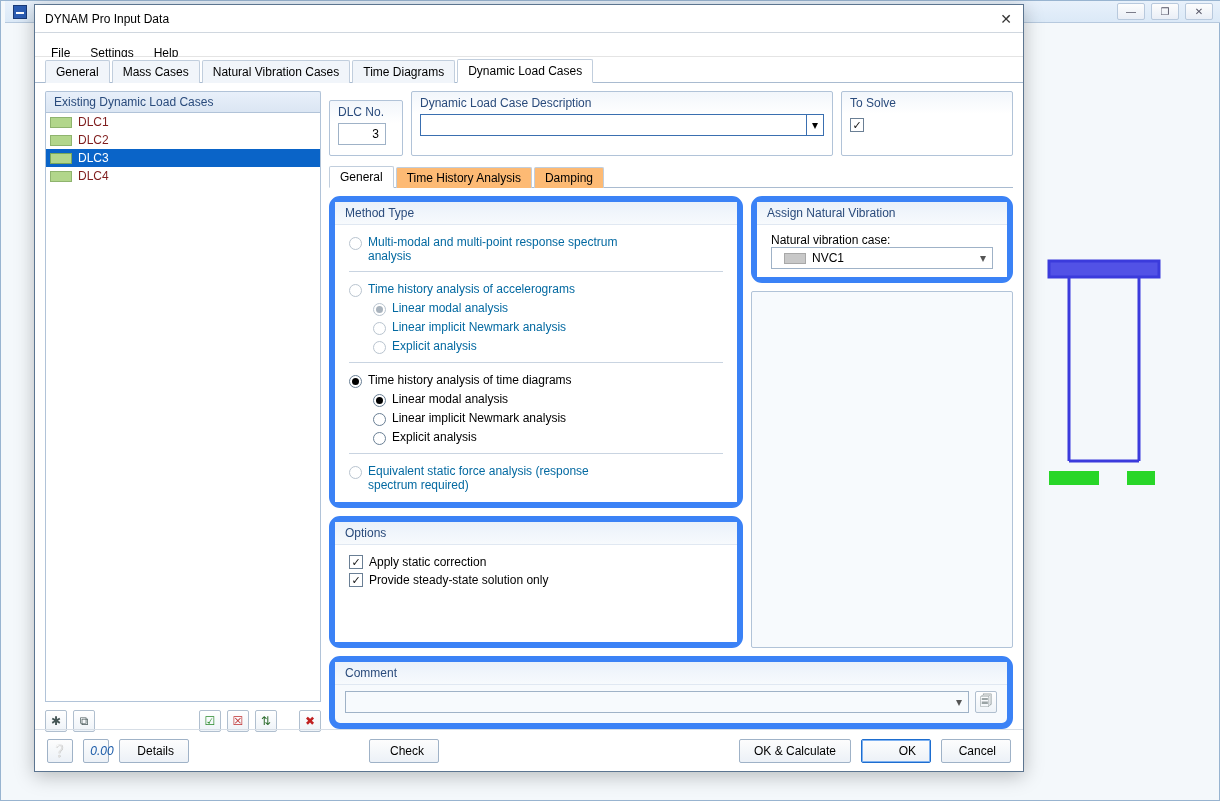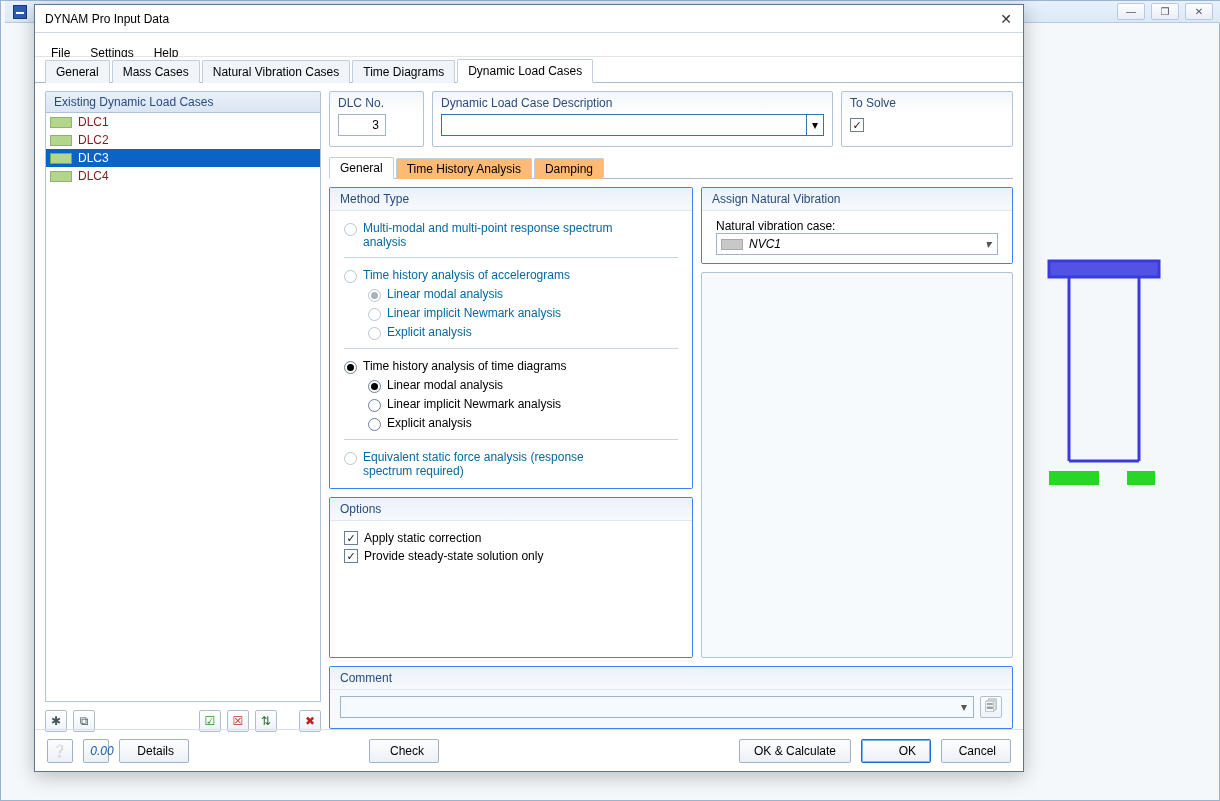--- a/index.html
+++ b/index.html
@@ -53,36 +53,36 @@
   .desc-combo .drop { width:18px; height:22px; border:1px solid #3a6fb0; display:flex; align-items:center; justify-content:center; cursor:pointer; }
   .solve-chk { display:flex; align-items:center; gap:6px; height:22px; }
   .chk { width:14px; height:14px; border:1px solid #6a7f95; background:#fff; display:inline-flex; align-items:center; justify-content:center; font-size:11px; color:#111; cursor:pointer; }
 
   .mid-tabs { display:flex; align-items:flex-end; height:24px; margin-top:8px; border-bottom:1px solid #a9bbd0; }
   .mid-tab { padding:3px 10px; border:1px solid #c1cedd; border-bottom:none; background:#fdba74; margin-right:2px; border-radius:2px 2px 0 0; position:relative; top:1px; cursor:pointer; }
   .mid-tab.active { background:#fff; border-bottom:1px solid #fff; }
 
   .mid-body { flex:1; display:flex; gap:8px; padding-top:8px; min-height:0; }
   .mid-left { flex:1; display:flex; flex-direction:column; gap:8px; min-height:0; }
-  .mid-right { width:312px; display:flex; flex-direction:column; gap:8px; min-height:0; }
-
-  .group-box { border:1px solid #3b82f6; border-radius:2px; background:#f7fafd; }
+  .mid-right { width:262px; display:flex; flex-direction:column; gap:8px; min-height:0; }
+
+  .group-box { border:6px solid #3b82f6; border-radius:11px; background:#f7fafd; }
   .group-box > .legend { padding:4px 10px; color:#2a4b7c; background:linear-gradient(#eaf1fa,#f7fafd); border-bottom:1px solid #e0e8f2; }
   .group-box > .content { padding:8px 14px; background:#fff; }
 
   .radio-row, .check-row { display:flex; align-items:flex-start; gap:6px; padding:2px 0; }
   .radio, .radio.filled { width:13px; height:13px; border:1px solid #6a7f95; border-radius:50%; background:#fff; display:inline-flex; align-items:center; justify-content:center; flex:0 0 auto; margin-top:2px; }
   .radio.disabled, .chk.disabled { border-color:#b9c4cf; }
   .radio.selected::after { content:""; width:7px; height:7px; border-radius:50%; background:#000; }
   .radio.disabled.selected::after { background:#a9b3bd; }
   .indent { padding-left:24px; }
   .text-disabled { color:#0369a1; }
   .sep-line { border-top:1px solid #c9d4e1; margin:6px 0 8px 0; }
 
-  .nvc-select { width:100%; height:22px; border:1px solid #9fb2c7; background:#fff; display:flex; align-items:center; padding-left:4px; gap:6px;font-style:italic; }
+  .nvc-select { width:100%; height:22px; border:1px solid #9fb2c7; background:#fff; display:flex; align-items:center; padding-left:12px; gap:6px; }
   .nvc-chip { width:22px; height:11px; background:#c8c8c8; border:1px solid #a8a8a8; }
   .nvc-select .arrow { margin-left:auto; padding:0 6px; color:#555; }
 
   .big-empty { flex:1; border:1px solid #b1c3d8; background:#f7fafd; border-radius:2px; }
 
   .comment-box { display:flex; gap:6px; padding:6px 10px 10px 10px; align-items:center; }
   .comment-combo { flex:1; height:22px; border:1px solid #9fb2c7; display:flex; align-items:center; }
   .comment-combo .arrow { margin-left:auto; padding:0 6px; color:#555; }
 
   .footer { height:42px; border-top:1px solid #d7dee6; display:flex; align-items:center; padding:0 12px; gap:10px; }
@@ -173,21 +173,21 @@
         <div class="tb-btn" style="color:#2a8a2a;">☑</div>
         <div class="tb-btn" style="color:#c03030;">☒</div>
         <div class="tb-btn" style="color:#2a6a2a;">⇅</div>
         <div style="width:10px;"></div>
         <div class="tb-btn" style="color:#c02020;">✖</div>
       </div>
     </div>
 
     <div class="right-col">
       <div class="top-fields">
-        <div class="field-group" style="width:95px;">
+        <div class="field-group" style="width:74px;margin-top:9px;">
           <div class="legend">DLC No.</div>
           <input class="num-input" value="3" style="">
         </div>
         <div class="field-group" style="flex:1;">
           <div class="legend">Dynamic Load Case Description</div>
           <div class="desc-combo">
             <input value="" style="">
             <div class="drop">▾</div>
           </div>
         </div>

